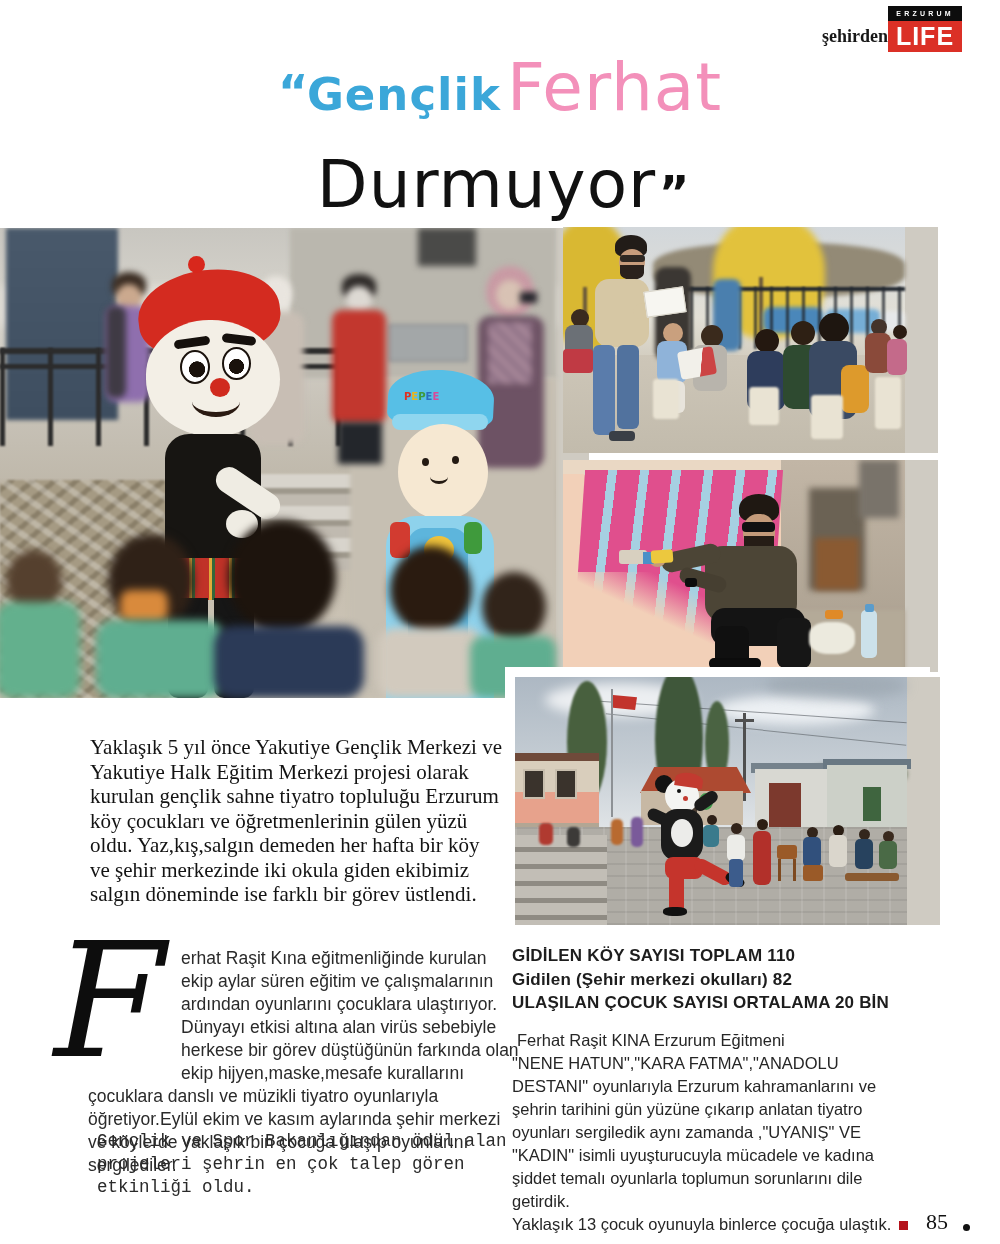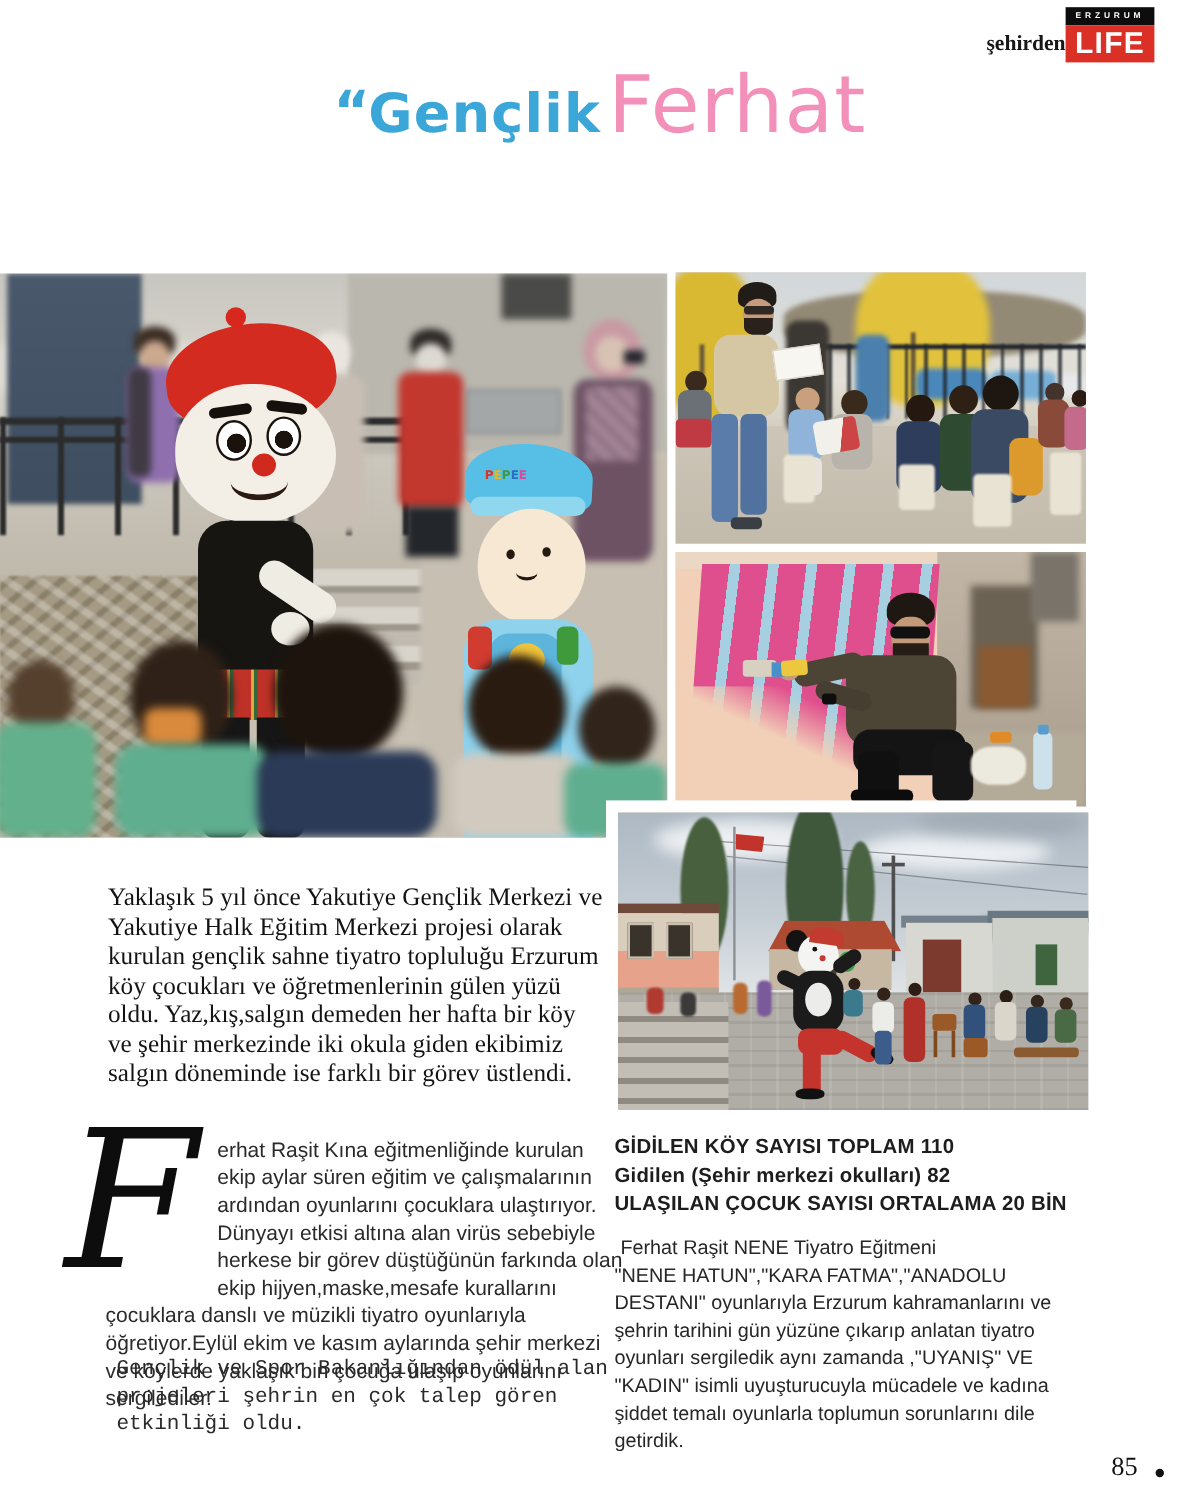--- a/index.html
+++ b/index.html
@@ -24,21 +24,21 @@
     font-family:"DejaVu Sans",sans-serif;line-height:80px;letter-spacing:1px;}
   #article-title .w-blue{color:#3ba7d9;font-weight:bold;font-size:45px;}
   #article-title .w-pink{color:#f390ba;font-weight:400;font-size:66px;}
   #article-title .w-black{color:#111;font-weight:400;font-size:66px;}
   #article-title .q-open{color:#3ba7d9;font-weight:bold;font-size:46px;vertical-align:top;
     position:relative;top:4px;letter-spacing:-6px;margin-right:6px;}
   #article-title .q-close{color:#111;font-weight:bold;font-size:46px;vertical-align:top;
     position:relative;top:8px;letter-spacing:-6px;margin-left:4px;}
 
   
-  .photo{position:absolute;overflow:hidden;background:#cfcbc2;}
+  .photo{position:absolute;overflow:hidden;background:#cfcbc2;padding-left:33px;}
   #photo-main{left:0;top:228px;width:556px;height:470px;}
   #photo-reading{left:563px;top:227px;width:342px;height:226px;}
   #photo-painting{left:563px;top:460px;width:342px;height:212px;}
   #photo-village{left:515px;top:677px;width:392px;height:248px;box-shadow:-10px -10px 0 0 #ffffff;}
 
   
   #intro-para{position:absolute;left:90px;top:735px;width:412px;
     font-family:"Liberation Serif",serif;font-size:21px;line-height:24.5px;color:#131313;}
   #main-para{position:absolute;left:88px;top:947px;width:432px;
     font-size:17.5px;line-height:23px;color:#2a2a2a;}
@@ -66,20 +66,21 @@
 <div id="page">
 
   <div id="section-label">şehirden</div>
   <div id="magazine-logo">
     <div id="logo-top">ERZURUM</div>
     <div id="logo-main">LIFE</div>
   </div>
 
   <div id="article-title">
     <div><span class="q-open">‘‘</span><span class="w-blue">Gençlik</span> <span class="w-pink">Ferhat</span></div>
+    <div><span class="w-black">Durmuyor</span><span class="q-close">’’</span></div>
   </div>
 
   <div id="photo-main" class="photo">
     <div class="abs" style="left:0;top:0;width:556px;height:470px;background:linear-gradient(180deg,#c8c6c0,#d8d5cd 18%,#c9c4ba 36%,#beb7a9 56%,#c6beb0 72%,#cfc7b8);"></div>
     <div class="abs b4" style="left:0;top:58px;width:556px;height:40px;background:#e2dfd8;"></div>
     <div class="abs b2" style="left:6px;top:0;width:112px;height:192px;background:linear-gradient(#49596b,#3e4e60);"></div>
     <div class="abs b2" style="left:290px;top:0;width:266px;height:150px;background:#bab7ae;"></div>
     <div class="abs b3" style="left:418px;top:0;width:58px;height:38px;background:#4a4a48;"></div>
     <div class="abs b2" style="left:388px;top:96px;width:76px;height:34px;background:#a3a7a8;border:2px solid #8e9294;"></div>
     <div class="abs b1" style="left:0;top:120px;width:365px;height:98px;background:repeating-linear-gradient(90deg,#2c2c2c 0 5px,rgba(0,0,0,0) 5px 48px);"></div>
@@ -319,20 +320,21 @@
 
   <p id="award-para" style="margin:0;font-family:Liberation Mono, monospace;">Gençlik ve Spor Bakanlığından ödül alan projeleri şehrin en çok talep gören etkinliği oldu.</p>
 
   <div id="stats-block">
     <div>GİDİLEN KÖY SAYISI TOPLAM 110</div>
     <div>Gidilen (Şehir merkezi okulları) 82</div>
     <div>ULAŞILAN ÇOCUK SAYISI ORTALAMA 20 BİN</div>
   </div>
 
   <div id="director-block">
-    <div id="director-byline">Ferhat Raşit NENE Tiyatro Eğitmeni</div>
+    <div id="director-byline">Ferhat Raşit KINA Erzurum Eğitmeni</div>
     <div>"NENE HATUN","KARA FATMA","ANADOLU DESTANI" oyunlarıyla Erzurum kahramanlarını ve şehrin tarihini gün yüzüne çıkarıp anlatan tiyatro oyunları sergiledik aynı zamanda ,"UYANIŞ" VE "KADIN" isimli uyuşturucuyla mücadele ve kadına şiddet temalı oyunlarla toplumun sorunlarını dile getirdik.</div>
+    <div><span>Yaklaşık 13 çocuk oyunuyla binlerce çocuğa ulaştık.</span><span class="end-square"></span></div>
   </div>
 
   <div id="page-number">85</div>
   <div id="page-dot"></div>
 
 </div>
 
 </body></html>

